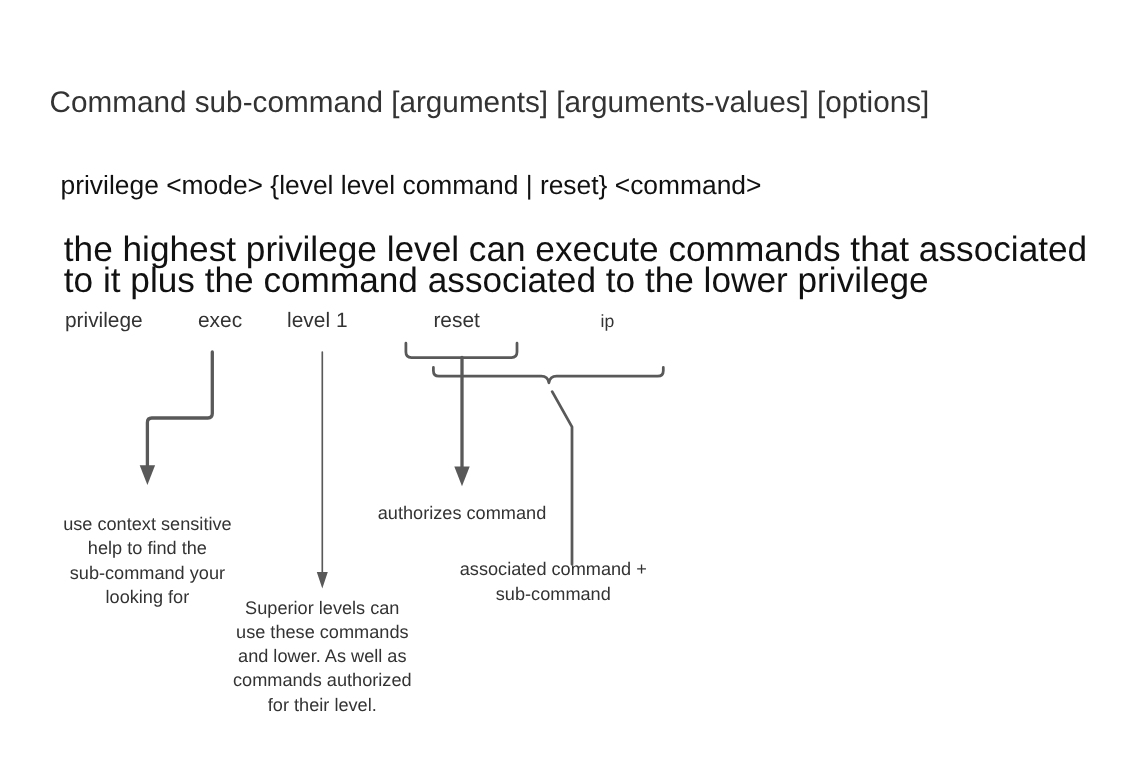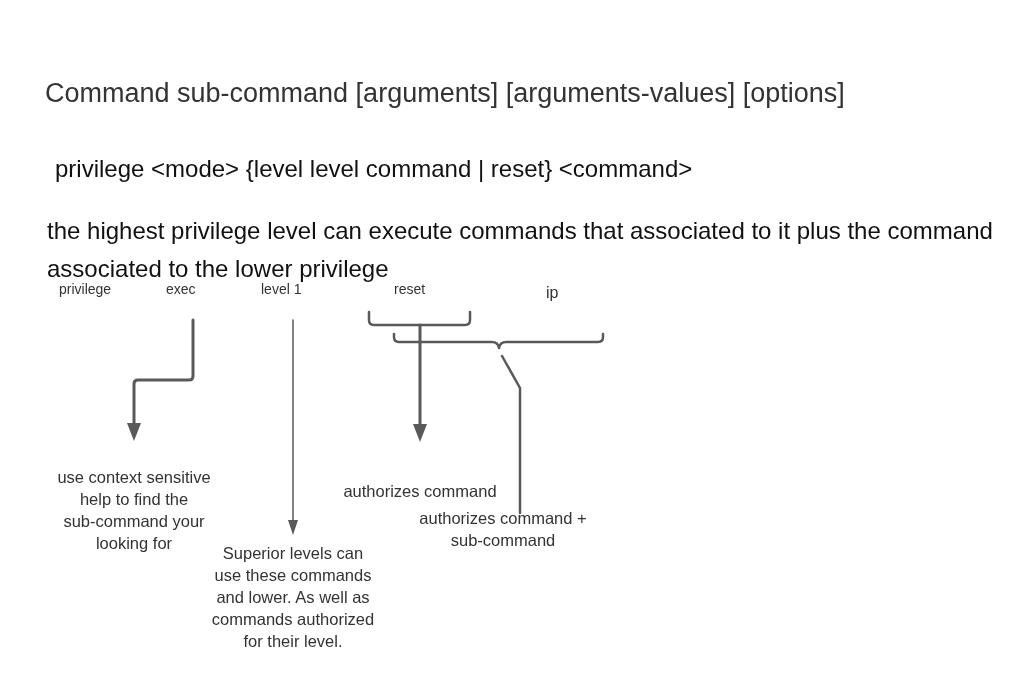--- a/index.html
+++ b/index.html
@@ -1,34 +1,34 @@
 <!DOCTYPE html>
 <html><head>
   <meta charset="utf-8">
   <style>
     html, body { margin: 0; padding: 0; background: #ffffff; }
     body { width: 1024px; height: 690px; position: relative; overflow: hidden;
       font-family: "Liberation Sans", sans-serif; }
     .t { position: absolute; white-space: nowrap; margin: 0; }
     .syntax { left: 45px; top: 78px; font-size: 27px; color: #333333; }
     .usage { left: 55px; top: 155px; font-size: 24px; color: #111111; text-align: center; }
-    .desc { left: 47px; top: 212px; font-size: 24px; color: #111111; line-height: 38px; white-space: normal; width: 960px; }
-    .tok { position: absolute; top: 281px; font-size: 14px; color: #333333; }
+    .desc { left: 58px; top: 212px; font-size: 32px; color: #111111; line-height: 28px; white-space: normal; width: 960px; }
+    .tok { position: absolute; top: 281px; font-size: 19px; color: #333333; }
     .note { position: absolute; font-size: 16.5px; color: #333333; text-align: center; line-height: 22px; white-space: pre-line; }
     svg.links { position: absolute; left: 0; top: 0; }
   </style>
 </head>
 <body>
 
 <p class="t syntax">Command sub-command [arguments] [arguments-values] [options]</p>
 <p class="t usage">privilege &lt;mode&gt; {level level command | reset} &lt;command&gt;</p>
 <p class="t desc">the highest privilege level can execute commands that associated to it plus the command associated to the lower privilege</p>
 
 <span class="tok" style="left:59px">privilege</span>
-<span class="tok" style="left:166px">exec</span>
+<span class="tok" style="left:180px">exec</span>
 <span class="tok" style="left:261px">level 1</span>
 <span class="tok" style="left:394px">reset</span>
 <span class="tok" style="left:546px; font-size:16px; top:284px">ip</span>
 
 <svg class="links" width="1024" height="690">
   <g fill="none" stroke="#595959" stroke-linecap="round" stroke-linejoin="round">
 
     <path d="M193 320 L193 376 Q193 380 189 380 L138 380 Q134 380 134 384 L134 425" stroke-width="3"></path>
 
     <path d="M293 320 L293 522" stroke-width="1.5"></path>
@@ -50,15 +50,15 @@
 
 <div class="note" style="left:24px; top:466px; width:220px">use context sensitive
 help to find the
 sub-command your
 looking for</div>
 <div class="note" style="left:188px; top:542px; width:210px">Superior levels can
 use these commands
 and lower. As well as
 commands authorized
 for their level.</div>
-<div class="note" style="left:320px; top:480px; width:200px">authorizes command</div>
-<div class="note" style="left:398px; top:507px; width:210px">authorizes command +
+<div class="note" style="left:320px; top:456px; width:200px">authorizes command</div>
+<div class="note" style="left:398px; top:507px; width:210px">associated command +
 sub-command</div>
 
 </body></html>

